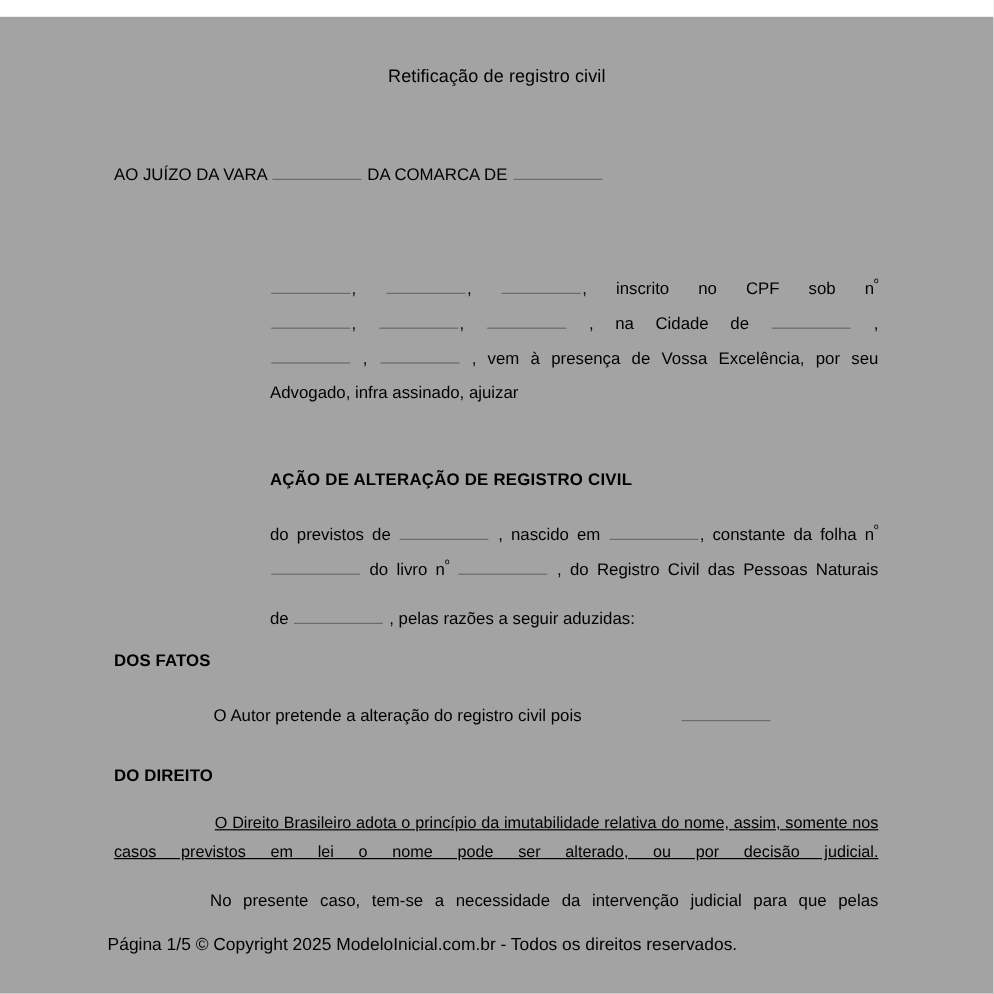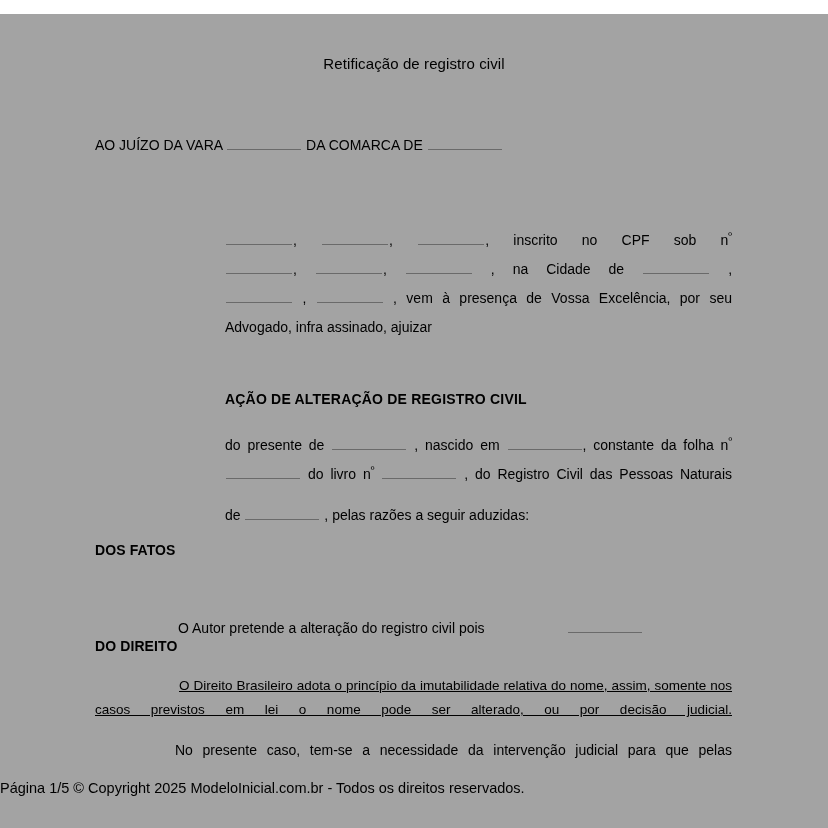--- a/index.html
+++ b/index.html
@@ -110,21 +110,20 @@
   #heading-direito { top: 622px; }
 
   
   #facts {
     position: absolute;
     left: 95px;
     top: 568px;
     width: 637px;
     font-size: 14px;
     line-height: 29px;
-    margin-top: 32px;
   }
   #facts .indent { display: inline-block; width: 83px; }
   #facts .spacer { display: inline-block; width: 82px; }
 
   
   #law {
     left: 95px;
     top: 660px;
     width: 637px;
     font-size: 13.5px;
@@ -154,20 +153,21 @@
   .blank.w-lg { width: 74px; }
 
   .ord { font-size: 10px; vertical-align: super; line-height: 0; }
 
   
   .footer {
     position: absolute;
     left: 0;
     top: 763px;
     width: 704px;
+    text-align: center;
     font-size: 14.5px;
     line-height: 22px;
   }
 </style>
 </head>
 <body>
 
 <div class="page">
 
   <div class="doc-title">Retificação de registro civil</div>
@@ -182,21 +182,21 @@
   <div class="block" id="qualification">
     <p class="jz"><span class="blank w-md"></span>, <span class="blank w-md"></span>, <span class="blank w-md"></span>, <span>inscrito no CPF sob n</span><span class="ord">º</span></p>
     <p class="jz"><span class="blank w-md"></span>, <span class="blank w-md"></span>, <span class="blank w-md"></span> <span>, na Cidade de</span> <span class="blank w-md"></span> ,</p>
     <p class="jz"><span class="blank w-md"></span> , <span class="blank w-md"></span> <span>, vem à presença de Vossa Excelência, por seu</span></p>
     <p class="tail">Advogado, infra assinado, ajuizar</p>
   </div>
 
   <div class="action-heading">AÇÃO DE ALTERAÇÃO DE REGISTRO CIVIL</div>
 
   <div class="block" id="registry">
-    <p class="jz"><span>do presente de</span> <span class="blank w-lg"></span> <span>, nascido em</span> <span class="blank w-lg"></span><span>, constante da folha n</span><span class="ord">º</span></p>
+    <p class="jz"><span>do previstos de</span> <span class="blank w-lg"></span> <span>, nascido em</span> <span class="blank w-lg"></span><span>, constante da folha n</span><span class="ord">º</span></p>
     <p class="jz"><span class="blank w-lg"></span> <span>do livro n</span><span class="ord">º</span> <span class="blank w-lg"></span> <span>, do Registro Civil das Pessoas Naturais</span></p>
     <p class="tail"><span>de</span> <span class="blank w-lg"></span> <span>, pelas razões a seguir aduzidas:</span></p>
   </div>
 
   <div class="section-heading" id="heading-fatos">DOS FATOS</div>
 
   <div id="facts">
     <span class="indent"></span><span>O Autor pretende a alteração do registro civil pois</span><span class="spacer"></span><span class="blank w-lg"></span>
   </div>
 

